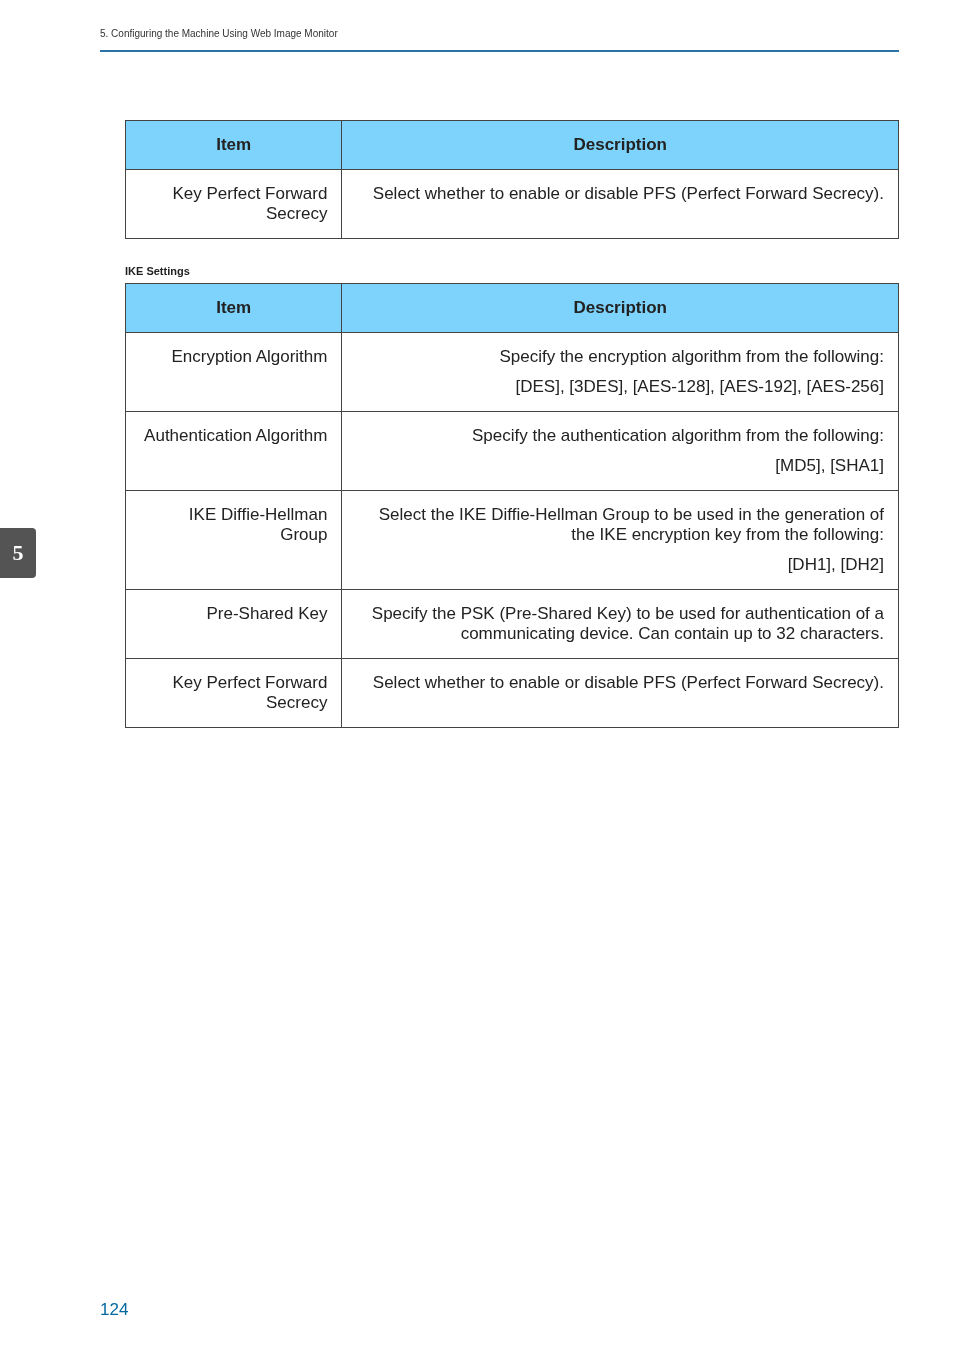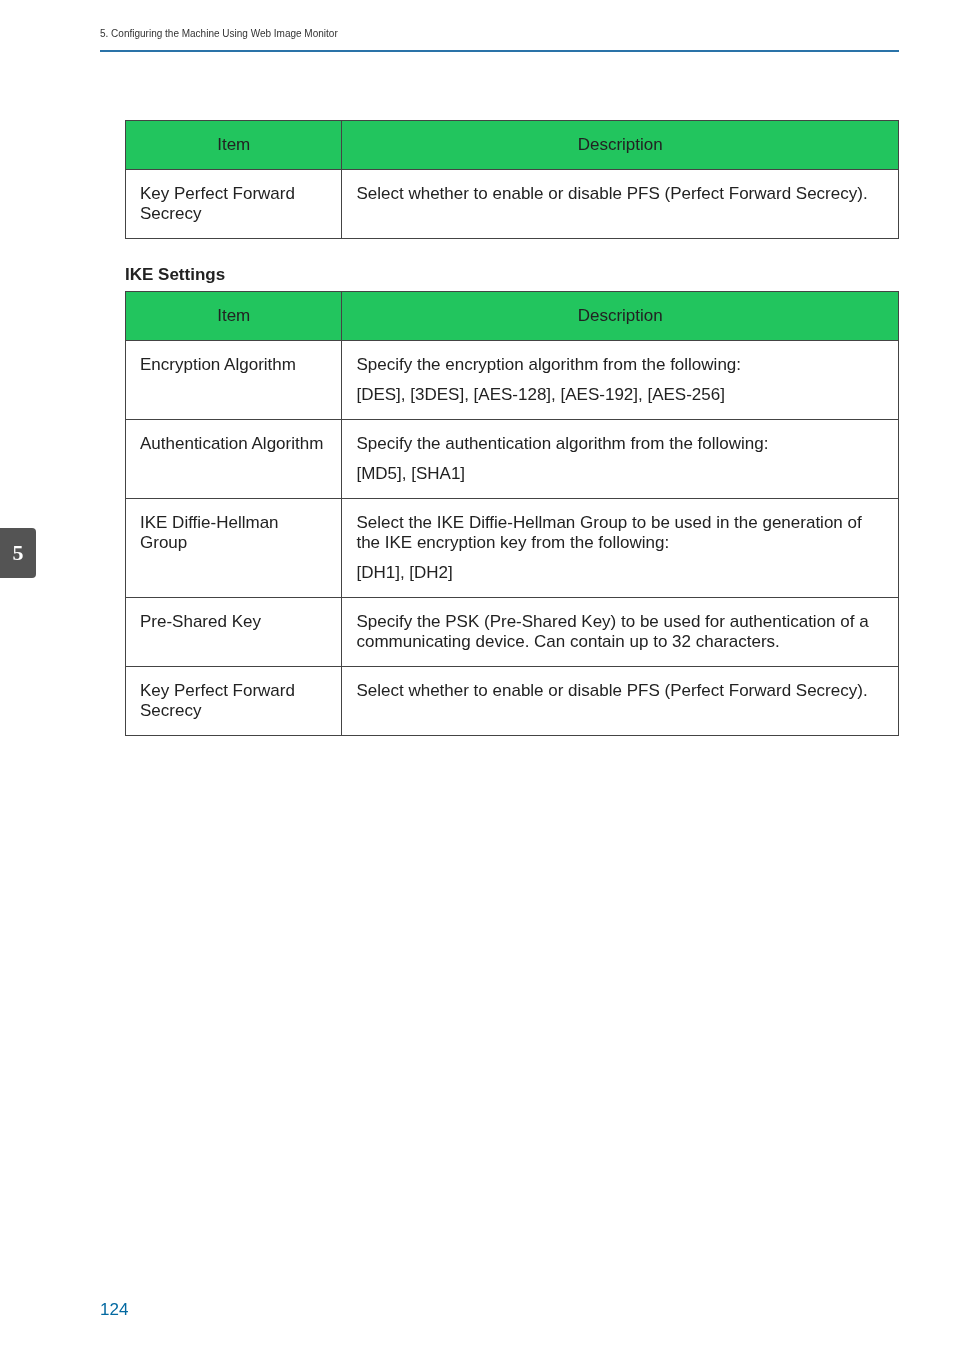--- a/index.html
+++ b/index.html
@@ -32,34 +32,34 @@
     right: 60px;
   }
   table {
     border-collapse: collapse;
     width: 100%;
     font-size: 17px;
   }
   th, td {
     border: 1px solid #444;
     padding: 14px 14px;
-    text-align: left;
+    text-align: right;
     vertical-align: top;
     font-weight: normal;
   }
   th {
-    background: #22c55e;
+    background: #7dd3fc;
     text-align: center;
-    font-weight: normal;
+    font-weight: bold;
   }
   .col-item { width: 28%; }
   .col-desc { width: 72%; }
   .section-title {
     font-weight: bold;
-    font-size: 17px;
+    font-size: 11px;
     margin-top: 26px;
     margin-bottom: 6px;
   }
   .desc-block p { margin: 0 0 10px 0; }
   .desc-block p:last-child { margin-bottom: 0; }
   .page-num {
     position: absolute;
     bottom: 40px;
     left: 100px;
     font-size: 17px;

